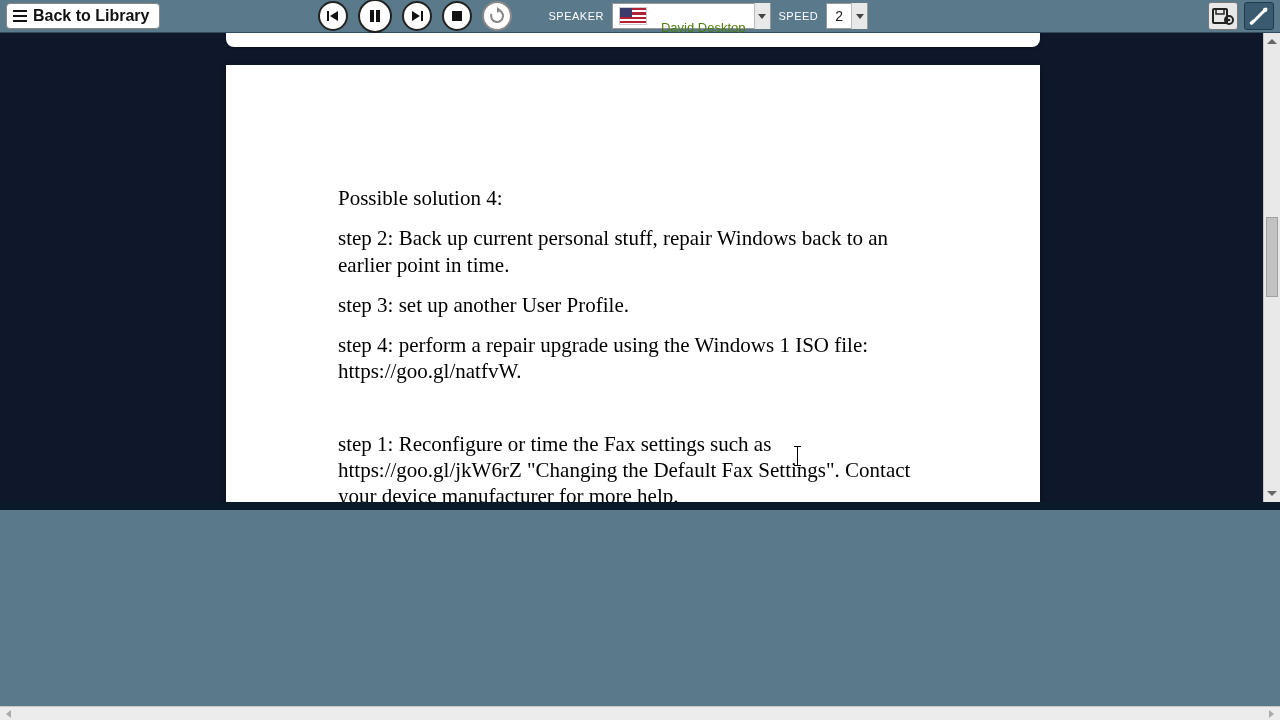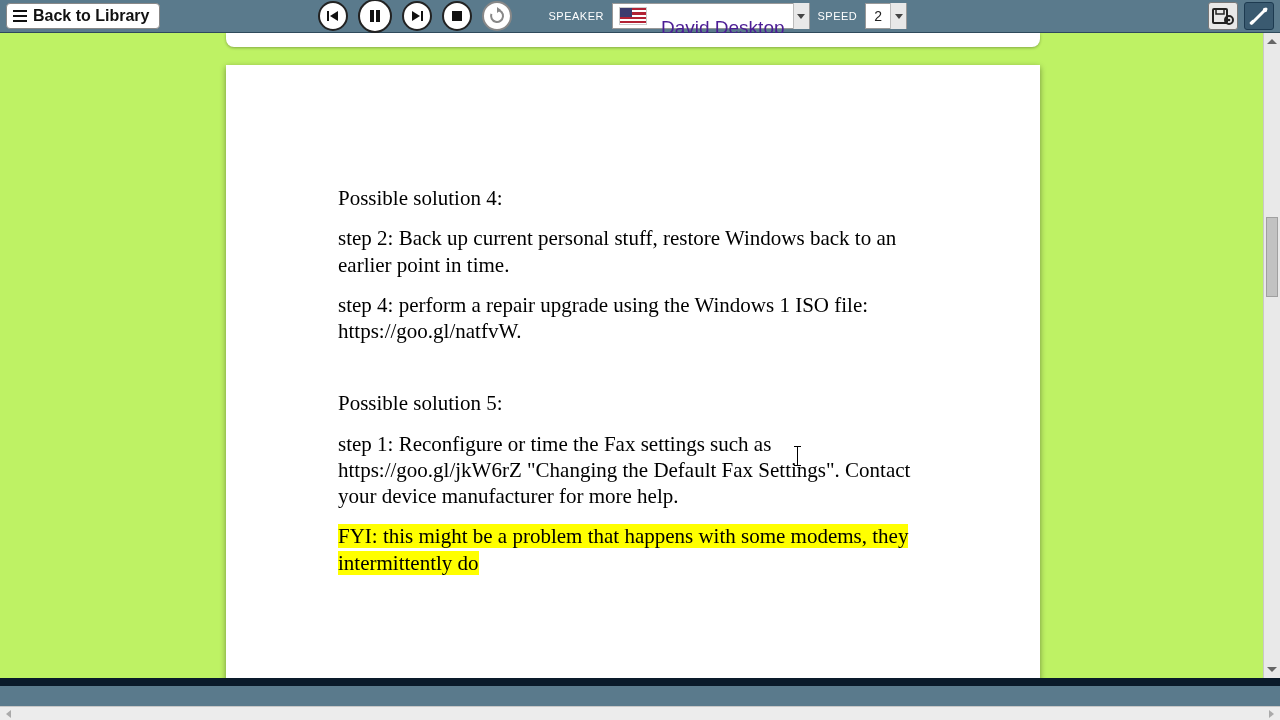--- a/index.html
+++ b/index.html
@@ -51,35 +51,35 @@
   .lbl { color:#fff; font-size:11px; font-weight:normal; letter-spacing:0.5px; }
   
   .speaker-sel {
     display:flex; align-items:center;
     background:#fff; border:1px solid #999;
     height:26px;
   }
   .flag { width:28px; height:18px; margin:0 6px; position:relative; background:#fff; border:1px solid #ccc;}
   .flag-stripes { position:absolute; inset:0; background: repeating-linear-gradient(#b22234 0 2.2px, #fff 2.2px 4.4px);}
   .flag-canton { position:absolute; top:0; left:0; width:12px; height:9px; background:#3c3b6e;}
-  .sel-text { font-size:19px; color:#4c1d95; padding: 0 8px; min-width:90px;margin-top:23px;}
+  .sel-text { font-size:13px; color:#4d7c0f; padding: 0 8px; min-width:90px;margin-top:23px;}
   .sel-arrow { width:16px; height:26px; background:#e8e8e8; border-left:1px solid #bbb; display:flex; align-items:center; justify-content:center; cursor:pointer;}
   .sel-arrow::after { content:""; border-left:4px solid transparent; border-right:4px solid transparent; border-top:5px solid #444;}
   
   .speed-sel { display:flex; align-items:center; background:#fff; border:1px solid #999; height:26px;}
   .speed-val { font-size:14px; color:#222; padding:0 8px; min-width:14px;}
   
   .right-tools { margin-left:auto; display:flex; gap:6px; align-items:center;}
   .tool-btn { width:30px; height:28px; background:#e8e8e8; border:1px solid #777; border-radius:3px; display:flex; align-items:center; justify-content:center; cursor:pointer;}
   .tool-btn.dark { background:#3a5a70; border-color:#1d3a50;}
   
   .viewport {
     position:relative;
-    height: 645px;
-    background:#bef264;
+    height: 469px;
+    background:#0f172a;
     overflow:hidden;
   }
   .page-shadow-top {
     position:absolute; top:0; left:226px; width:814px; height:14px;
     background:#fff; border-radius: 0 0 8px 8px;
     box-shadow: 0 1px 3px rgba(0,0,0,0.3);
   }
   .page {
     position:absolute;
     left:226px; top:32px;
@@ -219,24 +219,24 @@
         <rect x="1" y="15" width="5" height="3" rx="1" fill="#fff" transform="rotate(-45 3 17)"></rect>
       </svg>
     </div>
   </div>
 </div>
 
 <div class="viewport">
   <div class="page-shadow-top"></div>
   <div class="page">
     <p>Possible solution 4:</p>
-    <p>step 2: Back up current personal stuff, restore Windows back to an earlier point in time.</p>
+    <p>step 2: Back up current personal stuff, repair Windows back to an earlier point in time.</p>
+    <p>step 3: set up another User Profile.</p>
     <p>step 4: perform a repair upgrade using the Windows 1 ISO file: https://goo.gl/natfvW.</p>
     <div class="gap"></div>
-    <p>Possible solution 5:</p>
     <p>step 1: Reconfigure or time the Fax settings such as https://goo.gl/jkW6rZ "Changing the Default Fax Settings". Contact your device manufacturer for more help.</p>
     <p><span class="highlight">FYI: this might be a problem that happens with some modems, they intermittently do </span></p>
   </div>
   <div class="cursor-bar"></div>
 
   <div class="vscroll">
     <div class="arrow up"></div>
     <div class="track">
       <div class="thumb"></div>
     </div>

